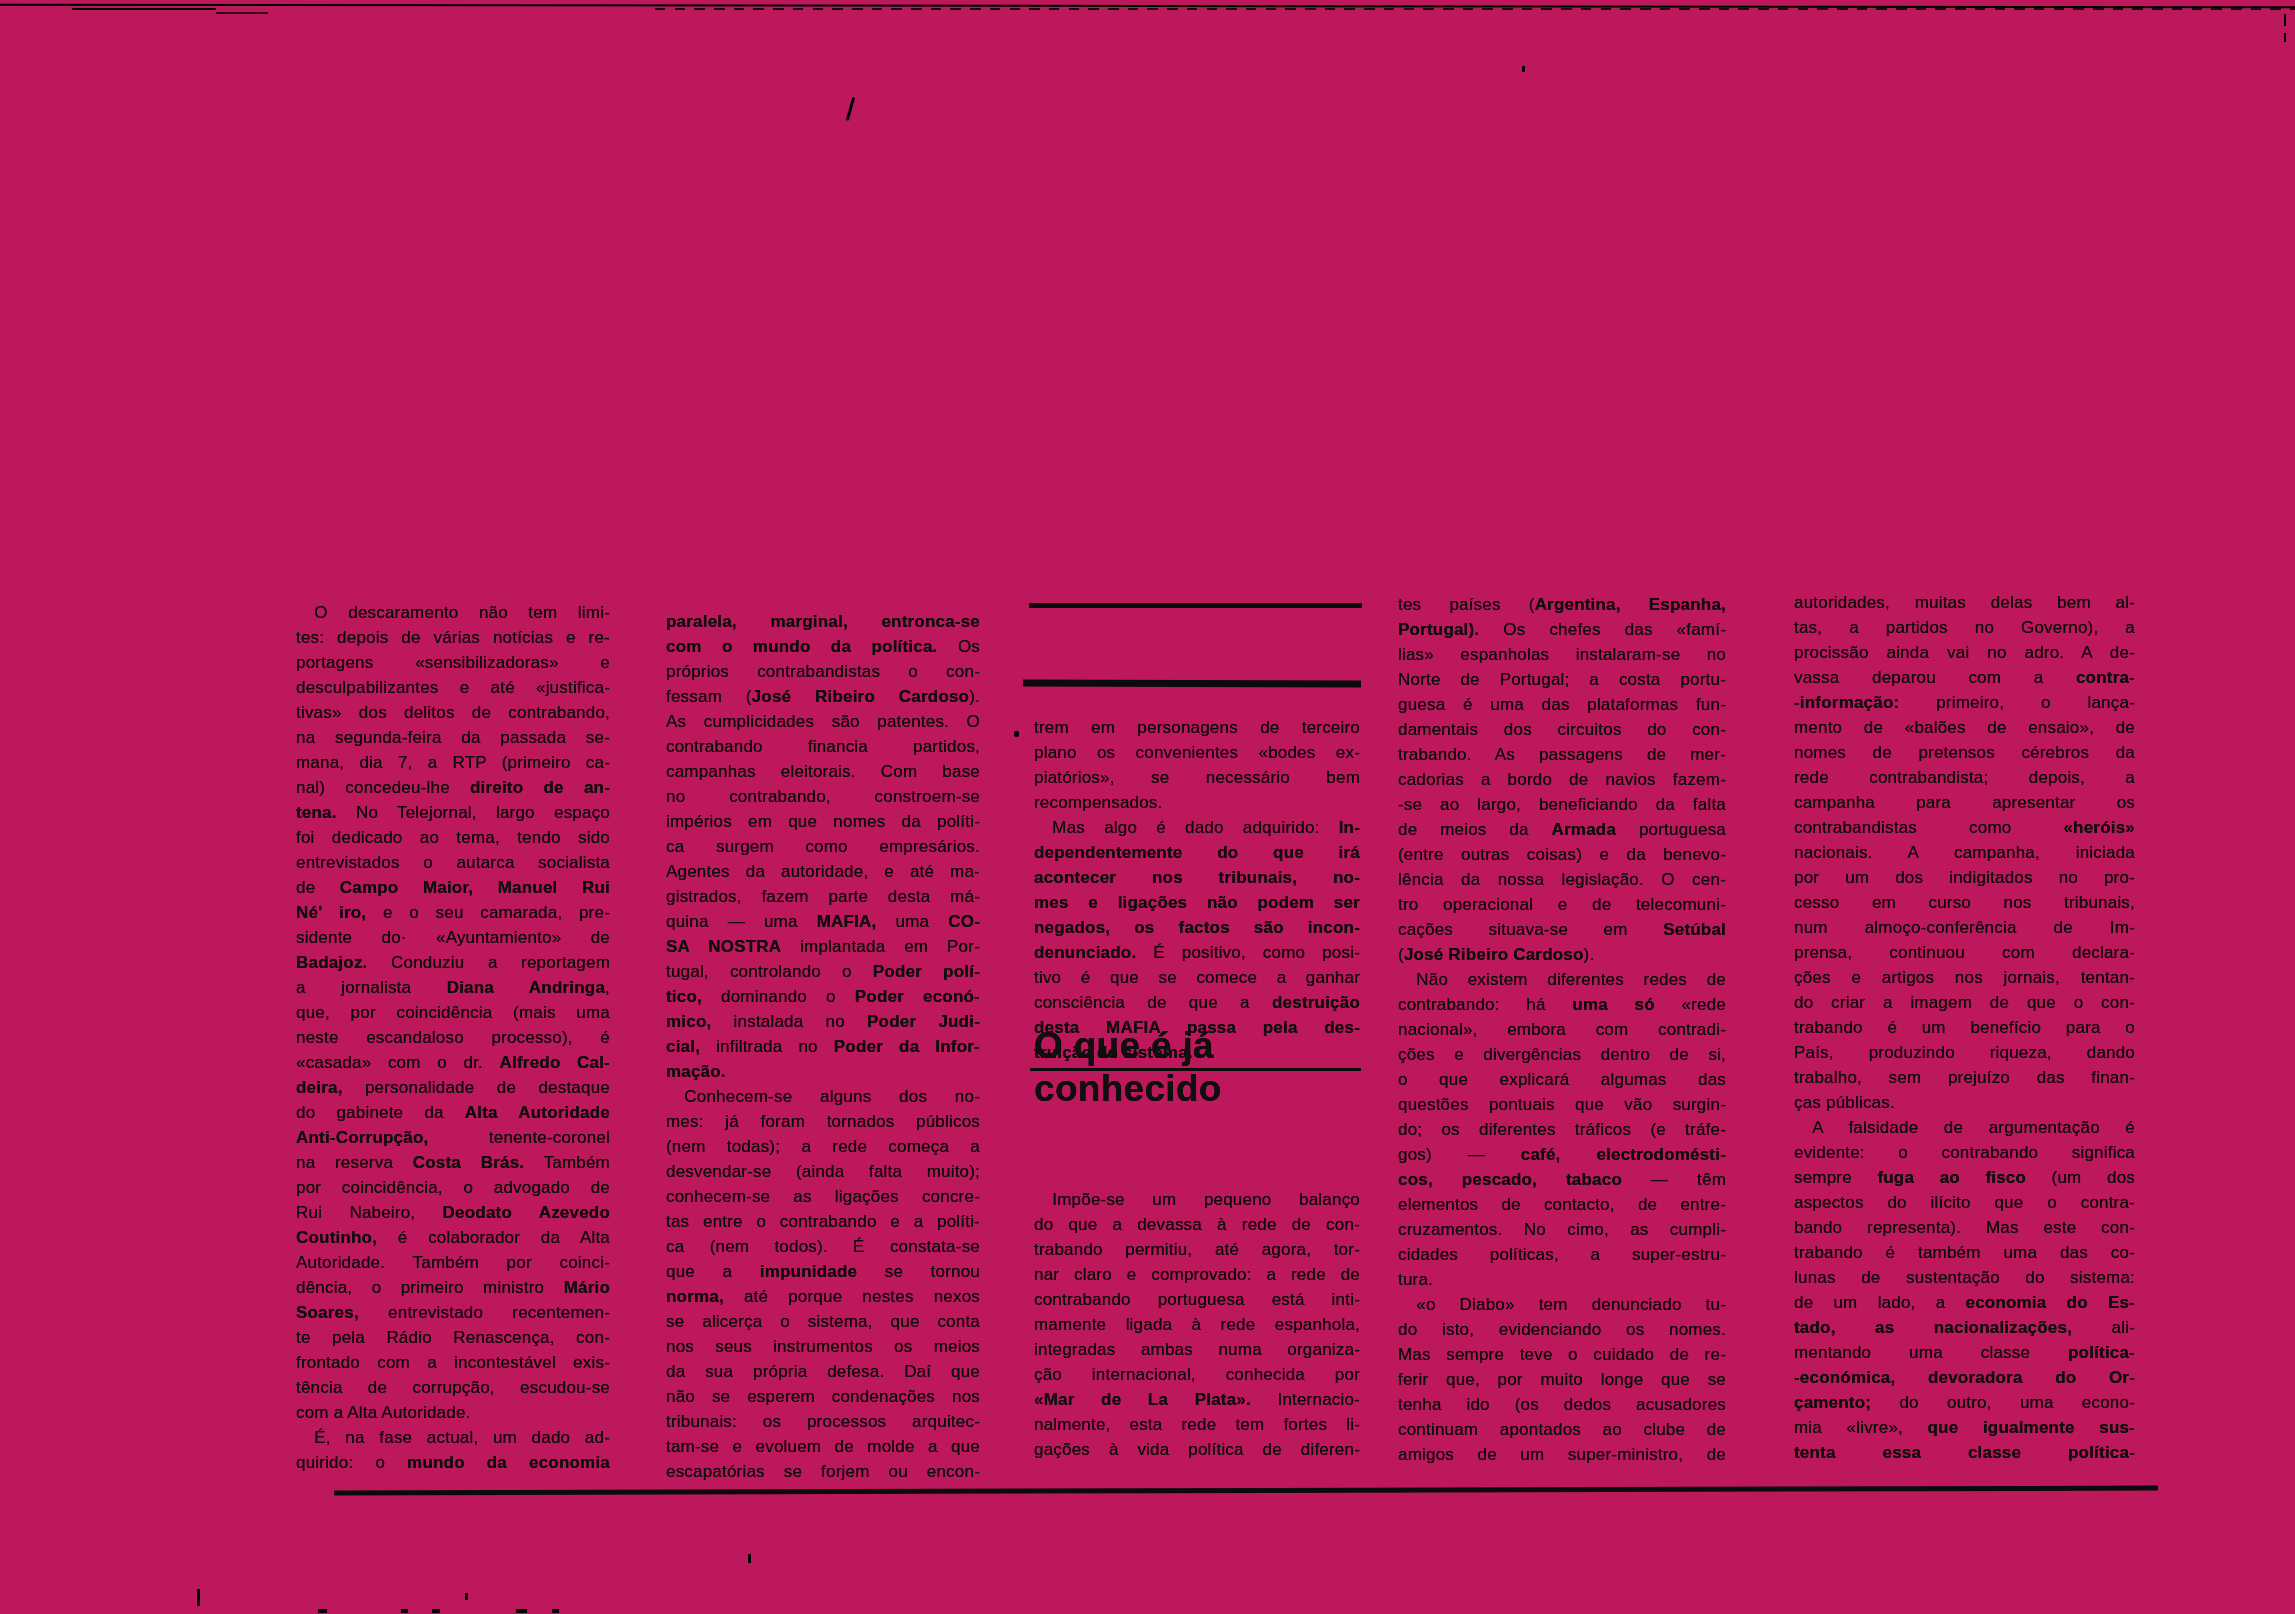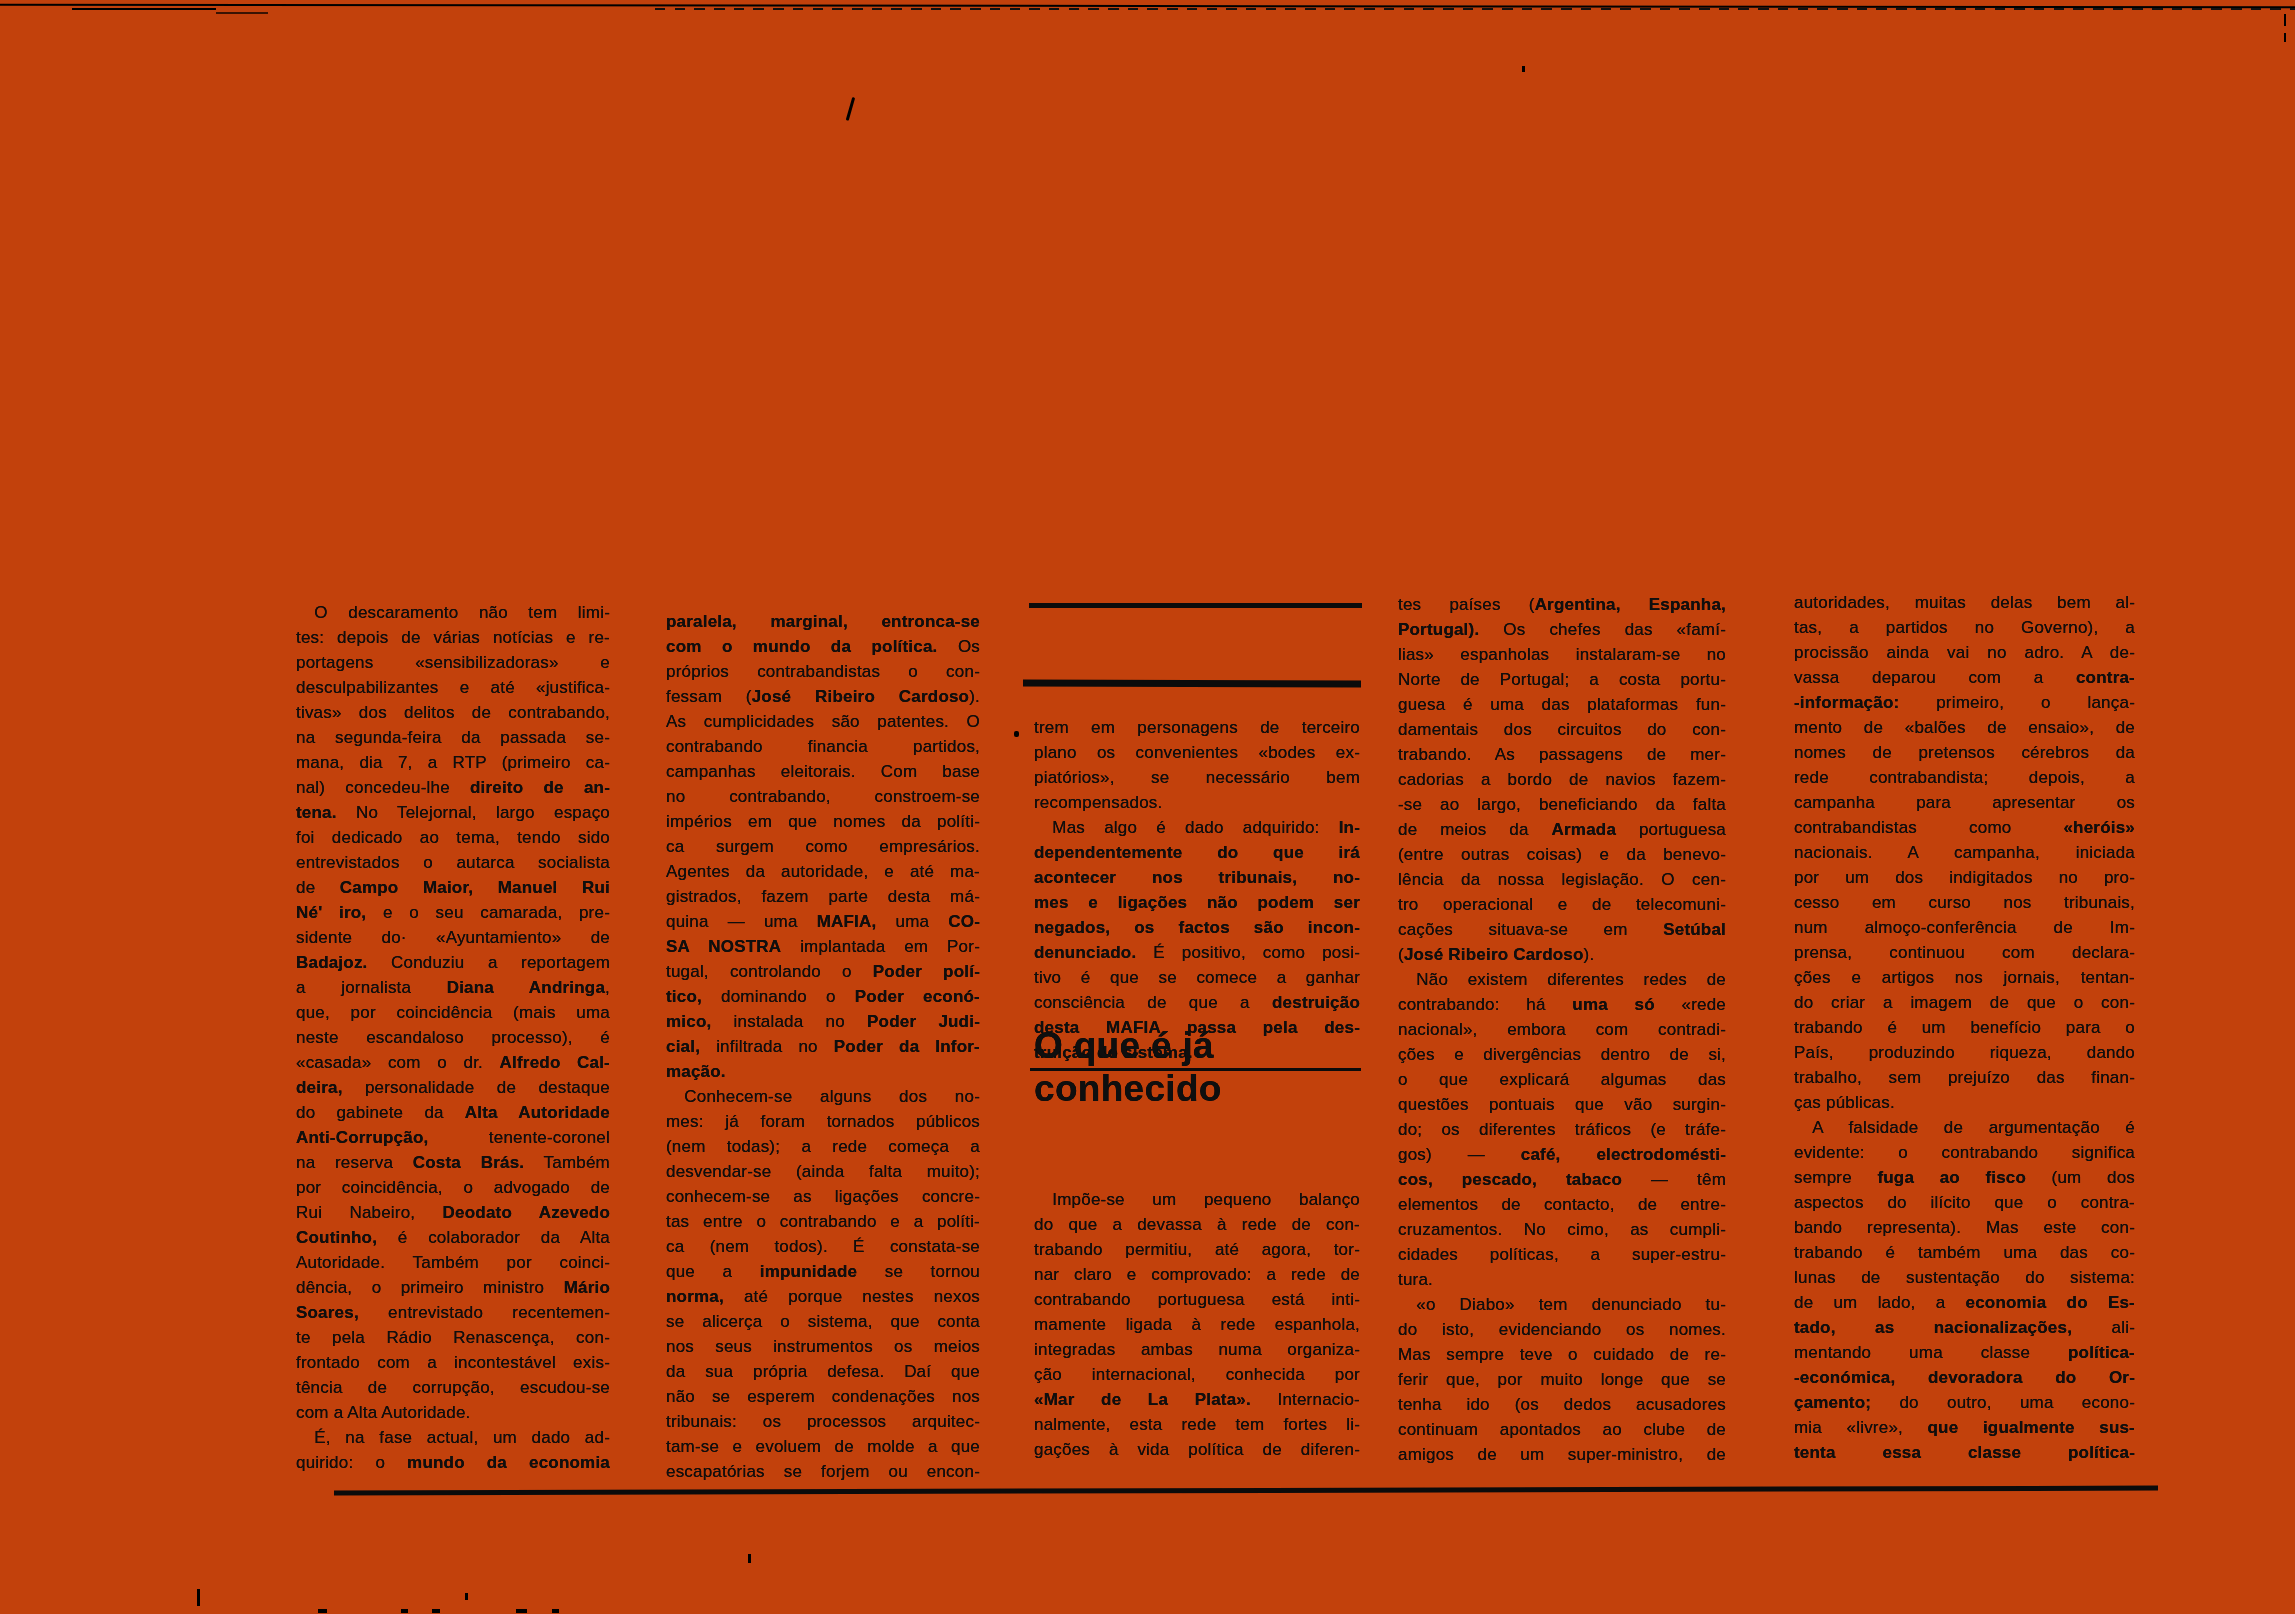--- a/index.html
+++ b/index.html
@@ -1,16 +1,16 @@
 <!DOCTYPE html>
 <html style="font-size:10.5px"><head>
 <meta charset="utf-8">
 <style>
   html,body{margin:0;padding:0;background:#ffffff;}
-  #page{position:relative;width:2295px;height:1614px;background:#c2410c;overflow:hidden;
+  #page{position:relative;width:2295px;height:1614px;background:#be185d;overflow:hidden;
         font-family:"Liberation Sans",sans-serif;color:#0f0f0f;}
   .col{position:absolute;font-size:17px;line-height:25px;letter-spacing:0.2px;
        text-shadow:0 0 0.3px rgba(0,0,0,.85);}
   .ln{text-align:justify;text-align-last:justify;text-justify:inter-word;height:25px;}
   .ln.end{text-align-last:left;}
   .ln.ind{text-indent:18.3px;}
   b{font-weight:700;}
   .rule{position:absolute;background:#0b0b0b;}
   .byline{position:absolute;left:1029px;top:624px;width:333px;height:52px;
           font-size:35px;font-weight:700;text-align:center;letter-spacing:0.7px;

